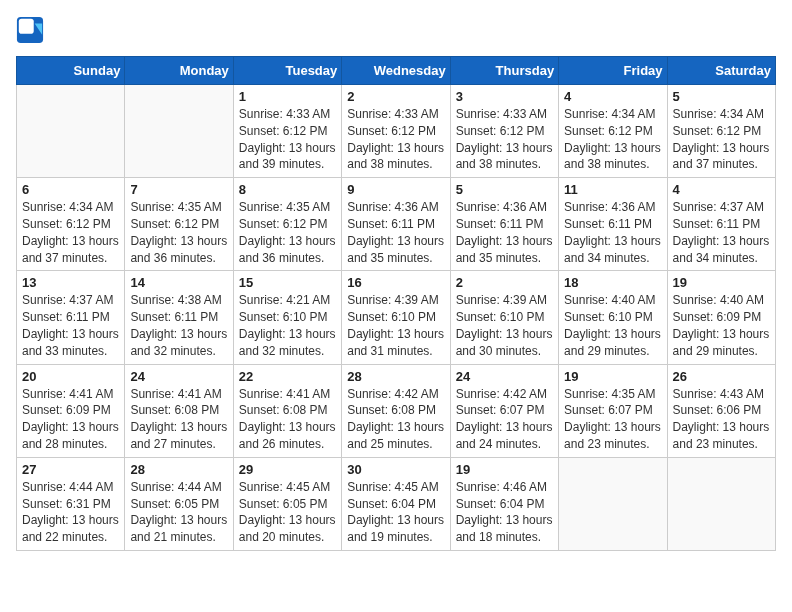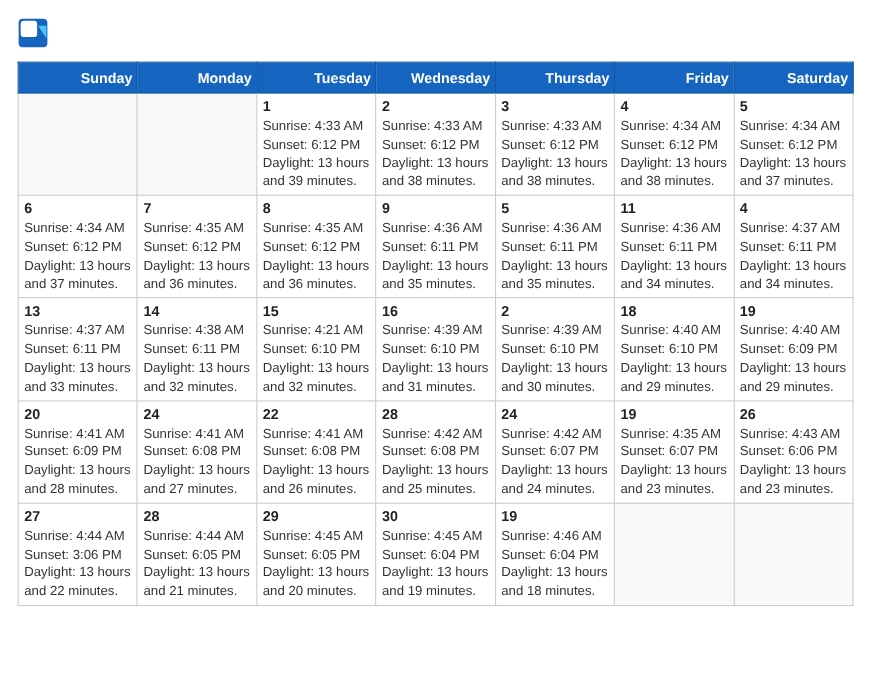--- a/index.html
+++ b/index.html
@@ -282,21 +282,21 @@
           <span class="day-num">26</span>
           <div class="day-info">Sunrise: 4:43 AM
 Sunset: 6:06 PM
 Daylight: 13 hours and 23 minutes.</div>
         </td>
       </tr>
       <tr>
         <td>
           <span class="day-num">27</span>
           <div class="day-info">Sunrise: 4:44 AM
-Sunset: 3:06 PM
+Sunset: 6:31 PM
 Daylight: 13 hours and 22 minutes.</div>
         </td>
         <td>
           <span class="day-num">28</span>
           <div class="day-info">Sunrise: 4:44 AM
 Sunset: 6:05 PM
 Daylight: 13 hours and 21 minutes.</div>
         </td>
         <td>
           <span class="day-num">29</span>

